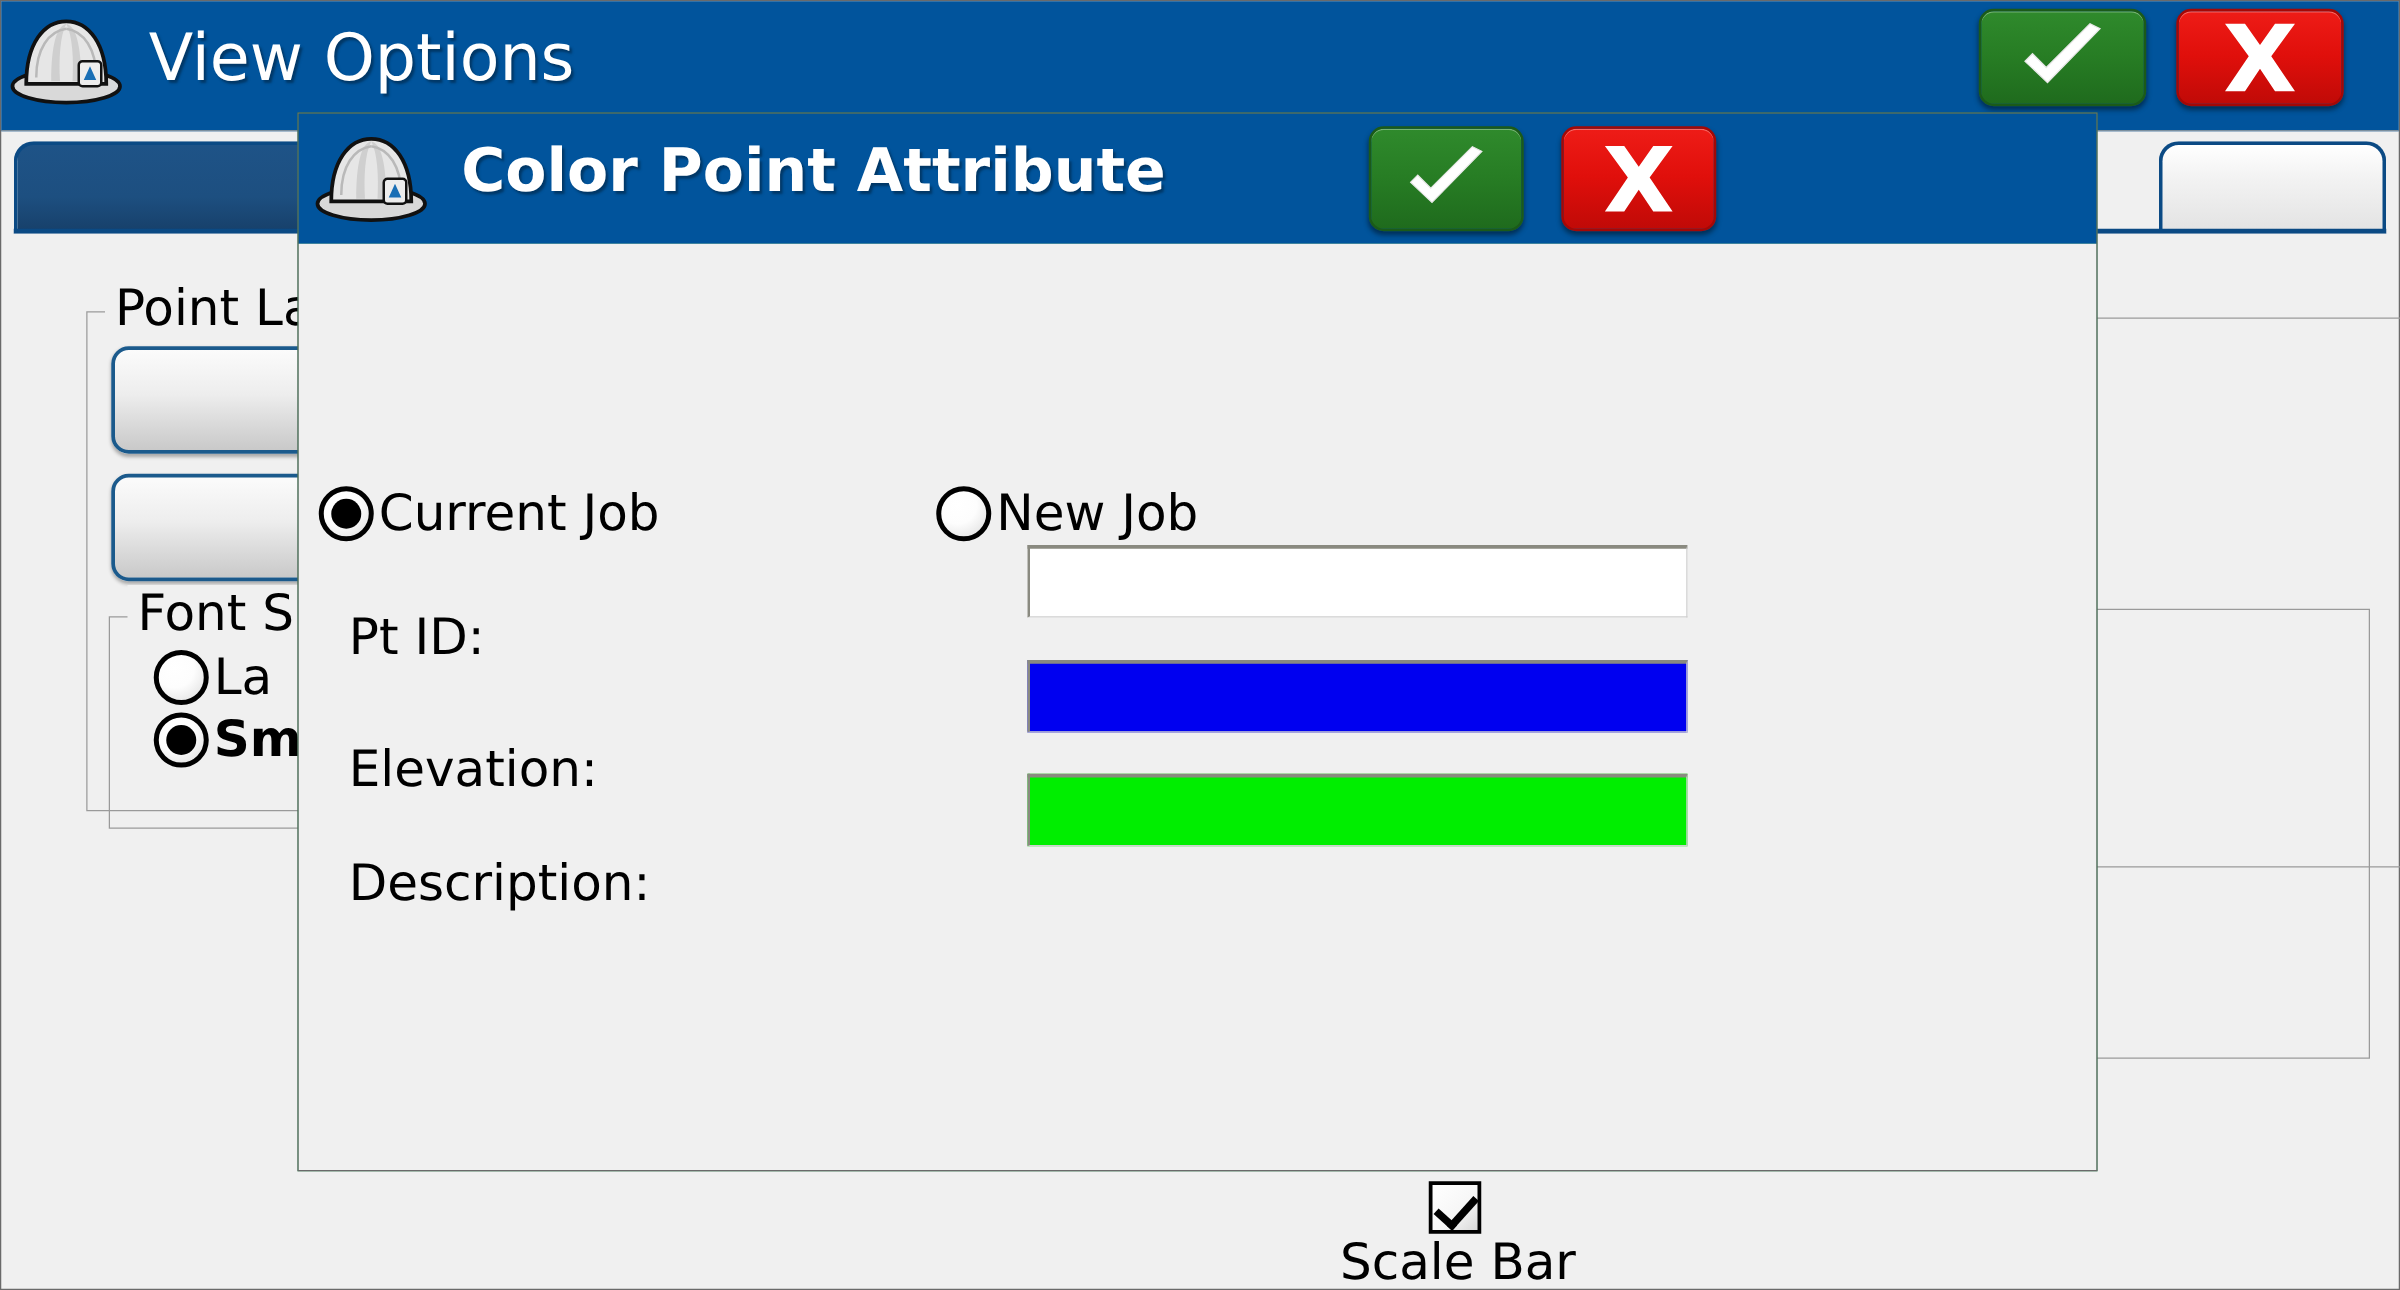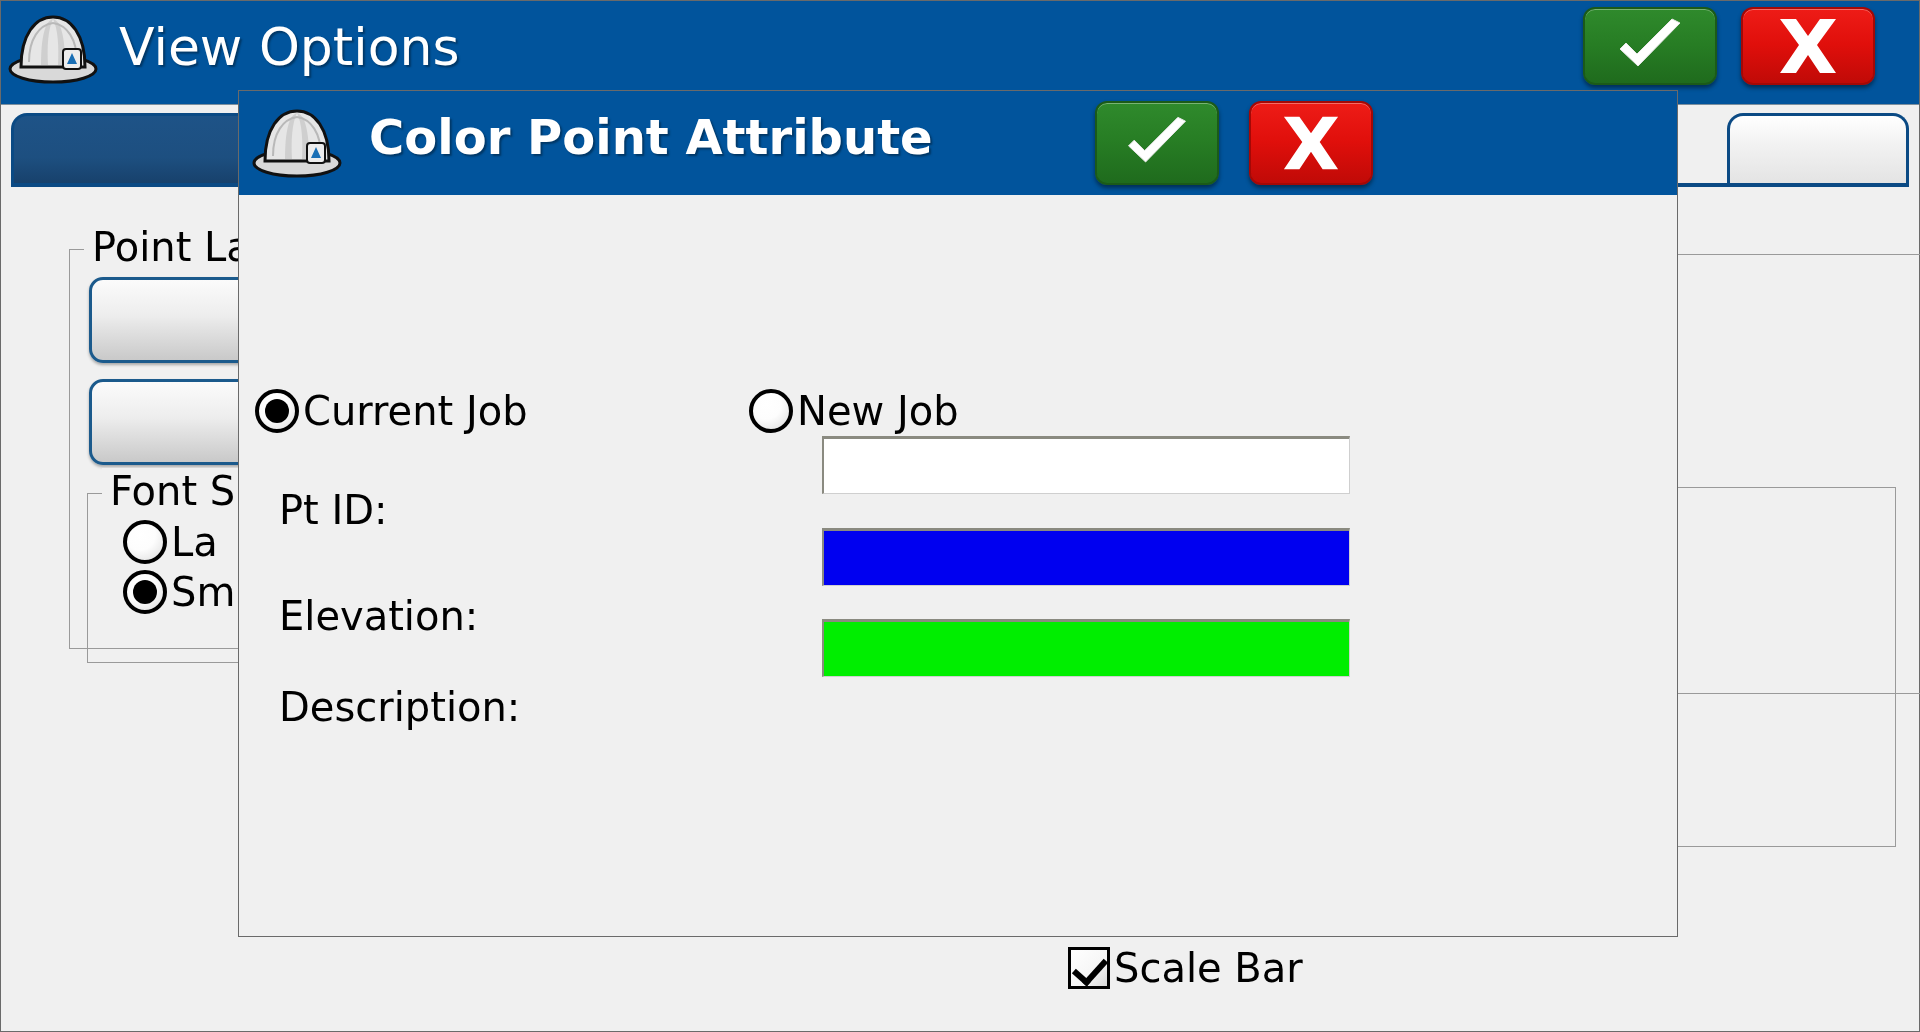--- a/index.html
+++ b/index.html
@@ -320,30 +320,30 @@
       <span></span>
     </div>
 
     <div class="groupbox" style="left:76px; top:306px; width:412px; height:170px;">
       <span class="groupbox-title">Font Si</span>
     </div>
     <div class="radio-row" style="left:112px; top:332px;">
       <span class="radio"></span>
       <span class="radio-label">La</span>
     </div>
-    <div class="radio-row" style="left:112px; top:382px;">
+    <div class="radio-row" style="left:112px; top:382px;font-weight:bold;">
       <span class="radio checked"></span>
       <span class="radio-label">Sm</span>
     </div>
 
     <div class="groupbox" style="left:1445px; top:67px; width:510px; height:440px;"></div>
     <div class="groupbox" style="left:1445px; top:300px; width:440px; height:360px;"></div>
     <span class="crosshair" style="left:1350px; top:284px;"></span>
 
-    <div class="radio-row" style="left:1057px; top:758px;">
+    <div class="radio-row" style="left:1057px; top:758px;flex-direction:column;">
       <span class="checkbox checked"></span>
       <span class="radio-label">Scale Bar</span>
     </div>
   </div>
 </div>
 
 <div class="dialog">
 
   <div class="dialog-titlebar">
     <span class="hardhat" style="left:12px; top:10px;">

